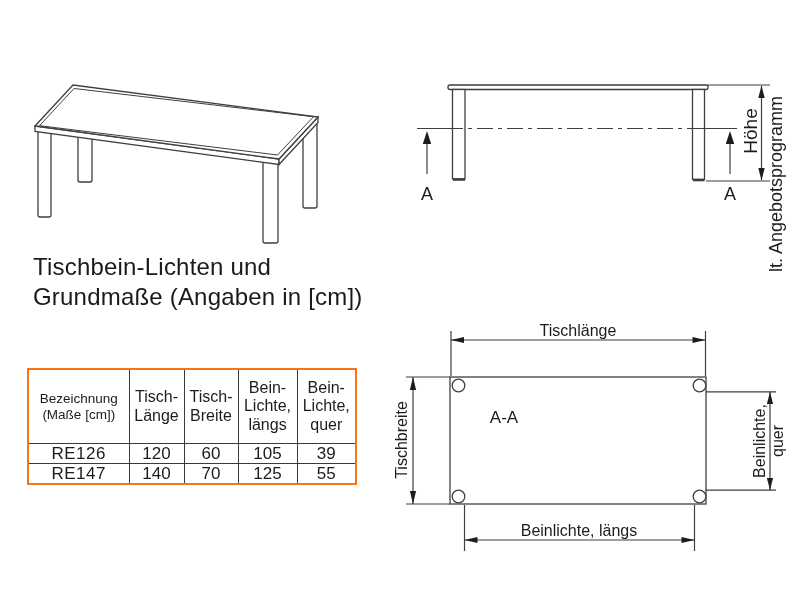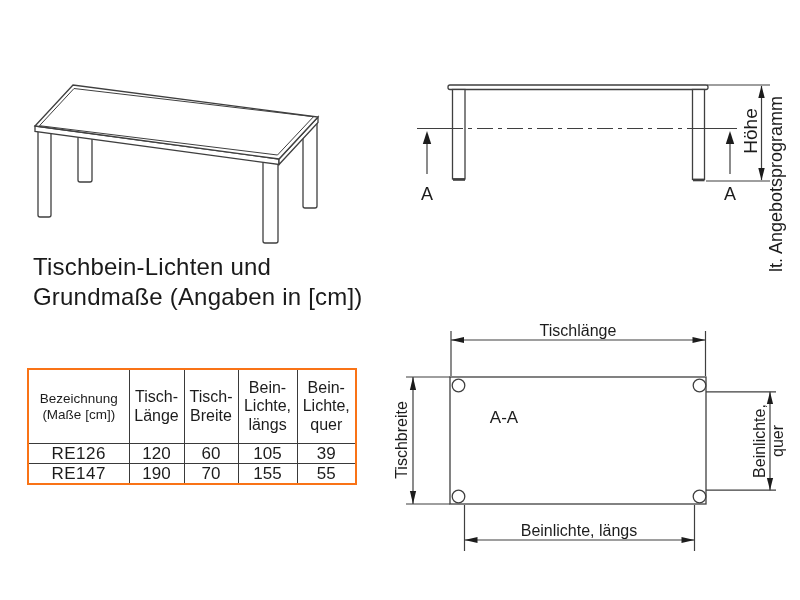--- a/index.html
+++ b/index.html
@@ -104,23 +104,23 @@
     <tbody>
       <tr>
         <td class="name">RE126</td>
         <td>120</td>
         <td>60</td>
         <td>105</td>
         <td>39</td>
       </tr>
       <tr>
         <td class="name">RE147</td>
-        <td>190</td>
+        <td>140</td>
         <td>70</td>
-        <td>155</td>
+        <td>125</td>
         <td>55</td>
       </tr>
     </tbody>
   </table>
 
   <svg class="abs" style="left:385px;top:315px" width="415" height="245" viewBox="385 315 415 245">
     <g stroke="#3f3f3f" stroke-width="1.3" fill="#ffffff">
       <rect x="450" y="377" width="256" height="127"></rect>
       <circle cx="458.5" cy="385.5" r="6.3"></circle>
       <circle cx="699.5" cy="385.5" r="6.3"></circle>

